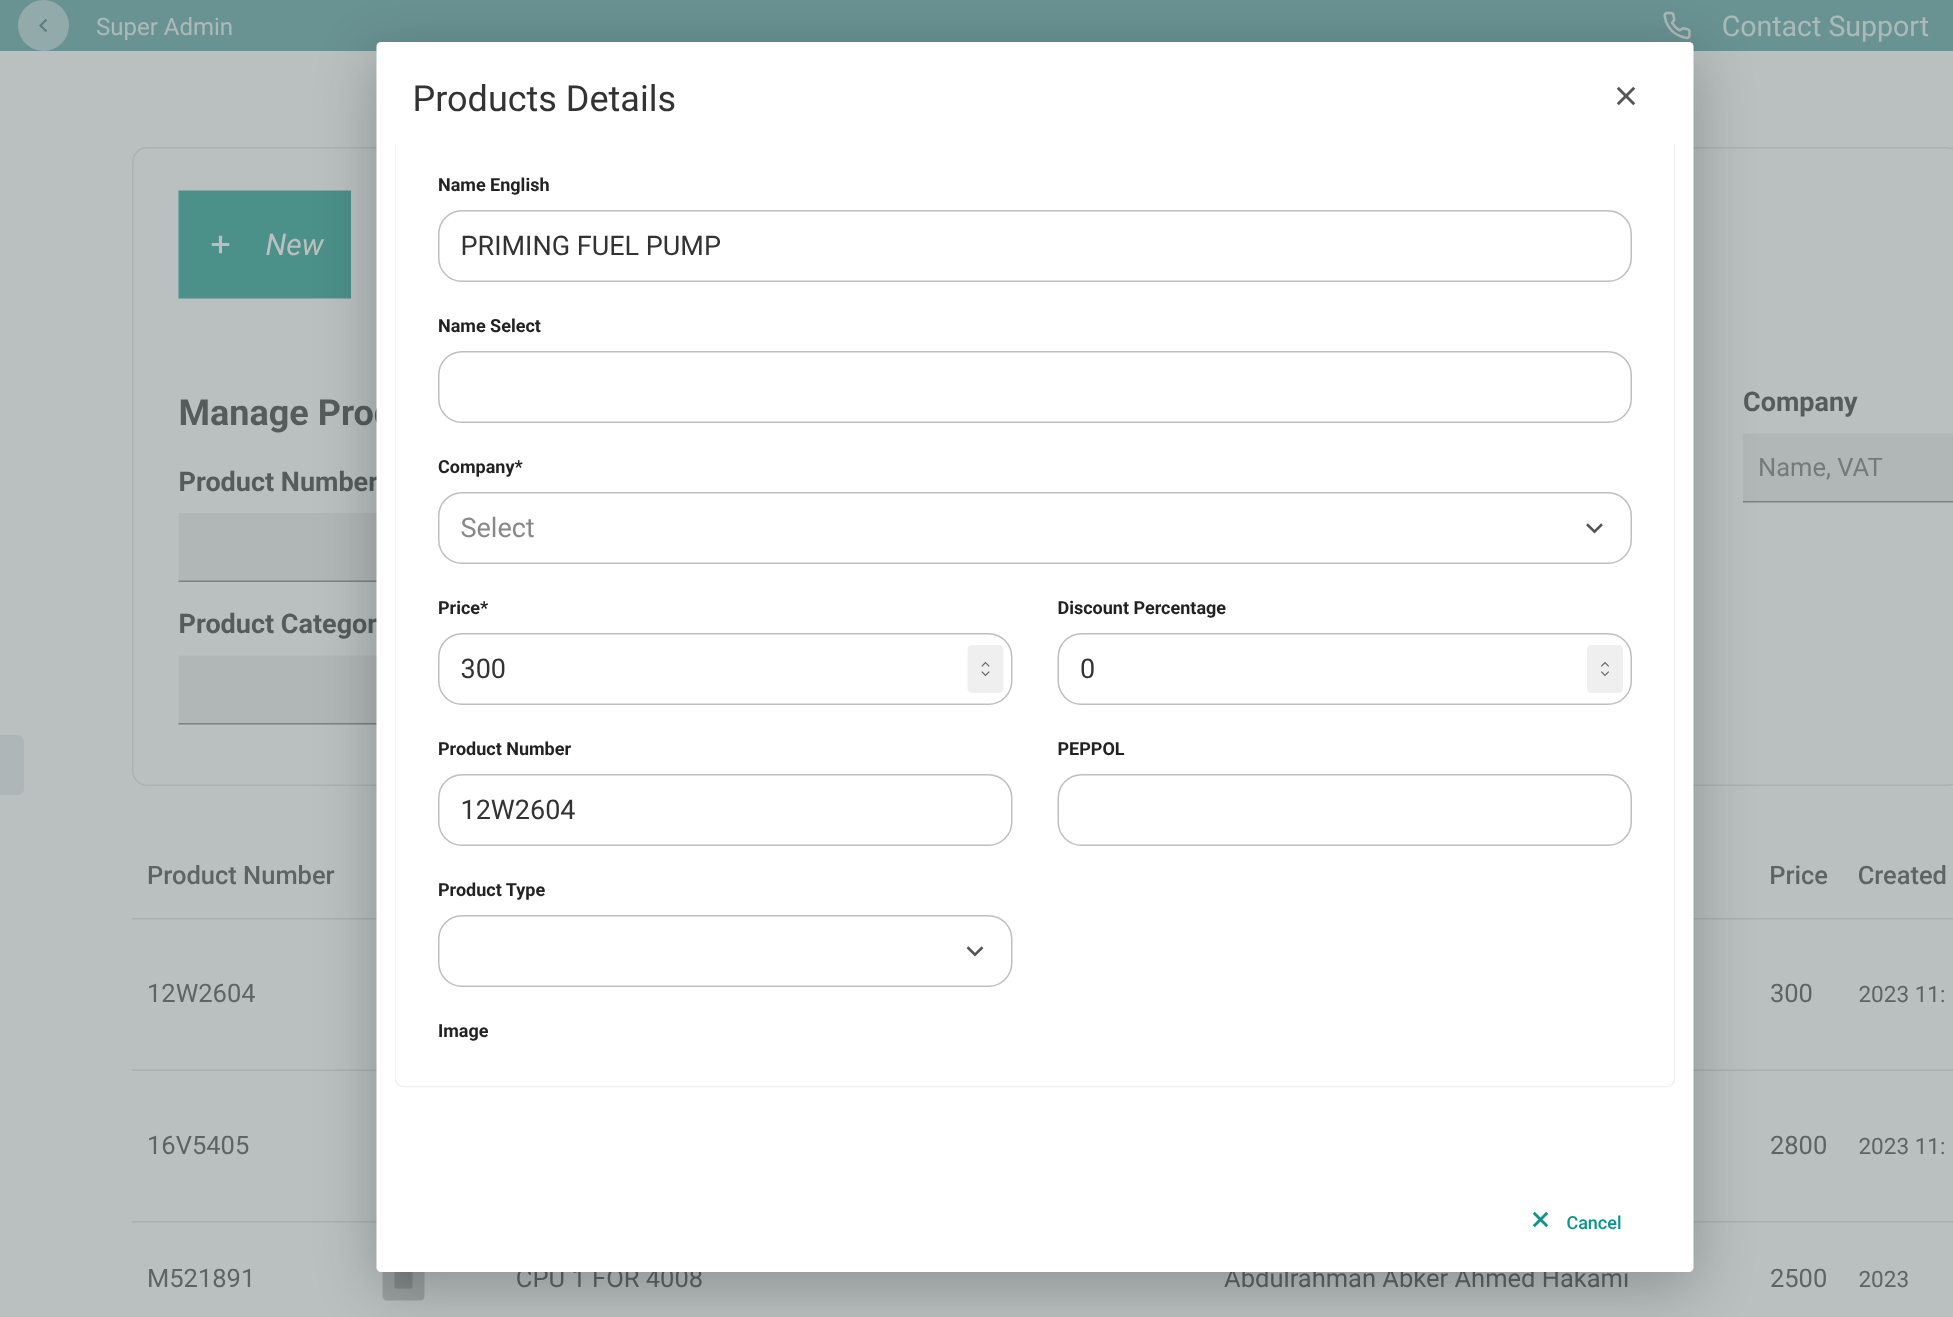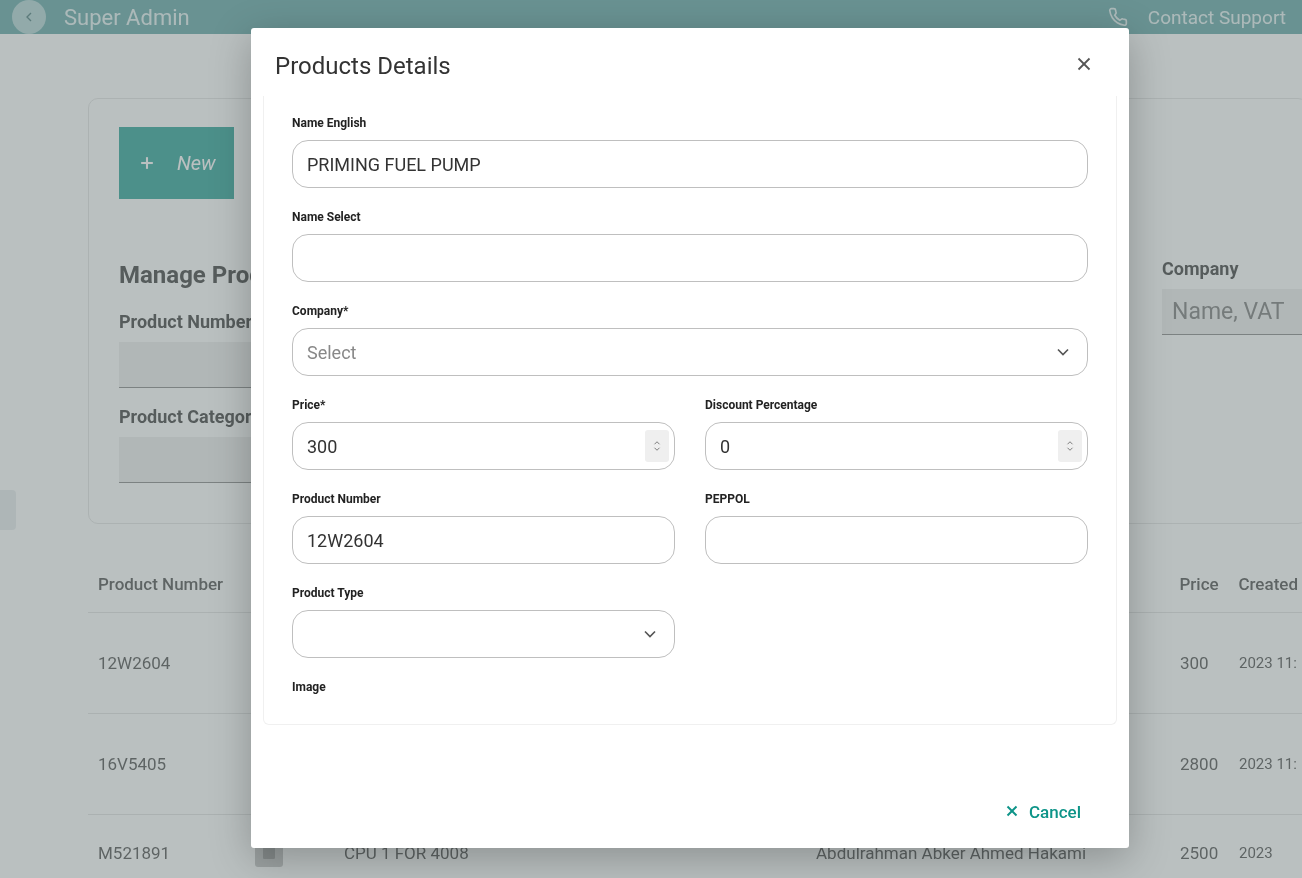--- a/index.html
+++ b/index.html
@@ -2,35 +2,35 @@
 <html><head>
 <meta charset="utf-8">
 <style>
   * { box-sizing: border-box; margin: 0; padding: 0; font-family: -apple-system, BlinkMacSystemFont, "Segoe UI", Roboto, sans-serif; }
   body { width: 1302px; height: 878px; overflow: hidden; background: #fff; position: relative; }
   
   
   .topbar { height: 34px; background: #4d9a9a; display: flex; align-items: center; padding: 0 16px 0 0; color: #e8f5f5; }
   .back-btn { width: 34px; height: 34px; background: #a7cfcf; border-radius: 50%; display: flex; align-items: center; justify-content: center; margin-left: 12px; }
   .back-btn svg { width: 16px; height: 16px; stroke: #306666; stroke-width: 2; fill: none; }
-  .topbar-title { margin-left: 18px; font-size: 22px; color: #e0f0f0; }
+  .topbar-title { margin-left: 18px; font-size: 16px; color: #e0f0f0; }
   .topbar-spacer { flex: 1; }
   .contact { display: flex; align-items: center; gap: 20px; font-size: 19px; color: #e0f0f0; }
   .contact svg { width: 20px; height: 20px; stroke: #e0f0f0; stroke-width: 2; fill: none; }
 
   
   .page { padding: 0 0 0 28px; }
   .side-tab { position: absolute; left: 0; top: 490px; width: 16px; height: 40px; background: #e5e9ec; border-radius: 0 4px 4px 0; }
   .card { margin: 64px 0 0 60px; border: 1px solid #e0e0e0; border-radius: 10px; padding: 28px 30px 40px 30px; width: 1220px; }
   .new-btn { background: #0d9488; color: #fff; border: none; padding: 24px 18px; font-size: 20px; display: inline-flex; align-items: center; gap: 20px; cursor: pointer; font-style: italic; }
   .new-btn svg { width: 20px; height: 20px; stroke: #fff; stroke-width: 2.5; fill: none; }
   .page-h { margin-top: 62px; font-size: 24px; font-weight: 700; color: #222; }
   .filters { display: flex; gap: 120px; margin-top: 22px; }
   .filter-col label { font-size: 18px; font-weight: 700; color: #222; display: block; margin-bottom: 10px; }
-  .filter-input { display: flex; align-items: center; background: #ececec; border-bottom: 1px solid #777; height: 46px; width: 300px; padding: 0 10px; color: #666; font-size: 23px; }
+  .filter-input { display: flex; align-items: center; background: #ececec; border-bottom: 1px solid #777; height: 46px; width: 300px; padding: 0 10px; color: #666; font-size: 17px; }
   .filter-input.has-chev { justify-content: space-between; }
   .filter-input svg { width: 14px; height: 20px; stroke: #444; stroke-width: 2; fill: none; }
   .filter-col.company { margin-left: auto; }
   .filter-col.company .filter-input { width: 140px; }
   
   .table { margin: 40px 0 0 60px; width: 1220px; }
   .thead { display: flex; border-bottom: 1px solid #ddd; padding: 10px 10px 18px 10px; font-size: 17px; font-weight: 500; color: #333; }
   .th-num { width: 160px; }
   .th-img { width: 90px; }
   .th-name { width: 480px; }
@@ -62,21 +62,21 @@
   input.ctrl { outline: none; }
   .select-ctrl { display:flex; align-items:center; justify-content:space-between; color:#888; cursor:pointer; }
   .select-ctrl span.val { color:#888; }
   .select-ctrl svg { width:20px; height:20px; stroke:#555; stroke-width:2; fill:none; }
   .row2 { display: flex; gap: 30px; }
   .row2 .fld { flex: 1; }
   .num-wrap { position: relative; }
   .num-wrap .spin { position: absolute; right: 6px; top: 8px; width: 24px; height: 32px; background:#efefef; border-radius:3px; display:flex; flex-direction:column; align-items:center; justify-content:center; }
   .num-wrap .spin svg { width:10px; height:6px; stroke:#666; stroke-width:2; fill:none; }
   .modal-foot { padding: 14px 48px 26px 0; display:flex; justify-content:flex-end; }
-  .cancel-btn { display:inline-flex; align-items:flex-start; gap:8px; color:#0d9488; font-size:17px; background:none; border:none; cursor:pointer; font-weight:500; }
+  .cancel-btn { display:inline-flex; align-items:flex-end; gap:8px; color:#0d9488; font-size:12px; background:none; border:none; cursor:pointer; font-weight:500; }
   .cancel-btn svg { width:18px; height:18px; stroke:#0d9488; stroke-width:2.5; fill:none; }
 </style>
 </head>
 <body>
 
 <div class="topbar">
   <div class="back-btn">
     <svg viewBox="0 0 24 24">
         <polyline points="15 18 9 12 15 6"></polyline>
       </svg>

